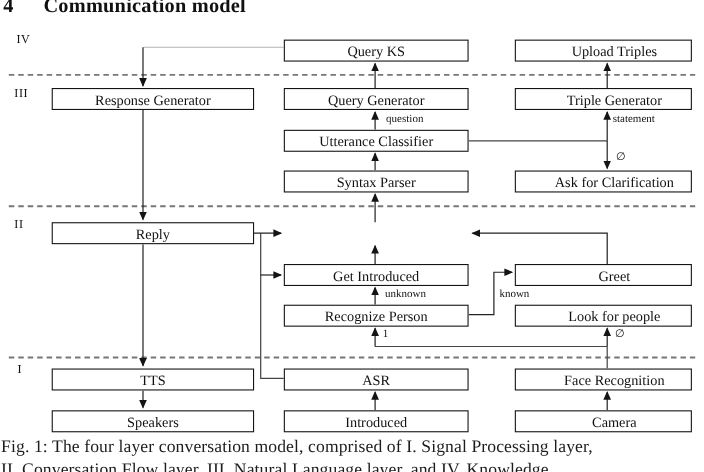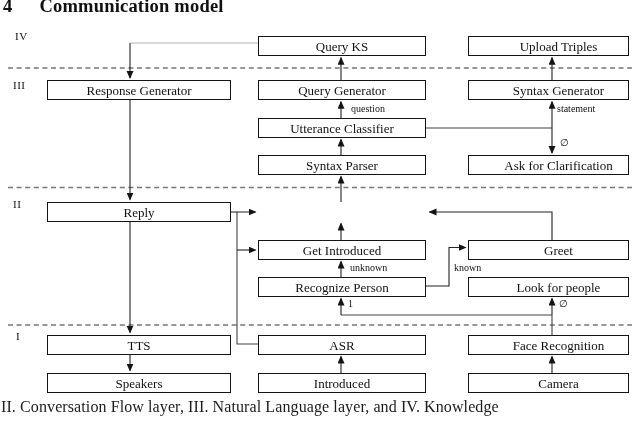--- a/index.html
+++ b/index.html
@@ -100,21 +100,21 @@
   <div class="layer ly-iv">IV</div>
   <div class="layer ly-iii">III</div>
   <div class="layer ly-ii">II</div>
   <div class="layer ly-i">I</div>
 
   <div class="node col-m row-a">Query KS</div>
   <div class="node col-r row-a">Upload Triples</div>
 
   <div class="node col-l row-b">Response Generator</div>
   <div class="node col-m row-b">Query Generator</div>
-  <div class="node col-r row-b">Syntax Generator</div>
+  <div class="node col-r row-b">Triple Generator</div>
   <div class="node col-m row-c">Utterance Classifier</div>
   <div class="node col-m row-d">Syntax Parser</div>
   <div class="node col-r row-d">Ask for Clarification</div>
 
   <div class="node col-l row-e">Reply</div>
   <div class="node col-m row-f">Get Introduced</div>
   <div class="node col-r row-f">Greet</div>
   <div class="node col-m row-g">Recognize Person</div>
   <div class="node col-r row-g">Look for people</div>
 
@@ -127,16 +127,17 @@
 
   <div class="elabel el-question">question</div>
   <div class="elabel el-statement">statement</div>
   <div class="elabel el-null-clar">∅</div>
   <div class="elabel el-unknown">unknown</div>
   <div class="elabel el-known">known</div>
   <div class="elabel el-one">1</div>
   <div class="elabel el-null-look">∅</div>
 
   <div class="caption">
+    <div>Fig. 1: The four layer conversation model, comprised of I. Signal Processing layer,</div>
     <div>II. Conversation Flow layer, III. Natural Language layer, and IV. Knowledge</div>
   </div>
 
 </div>
 
 </body></html>

